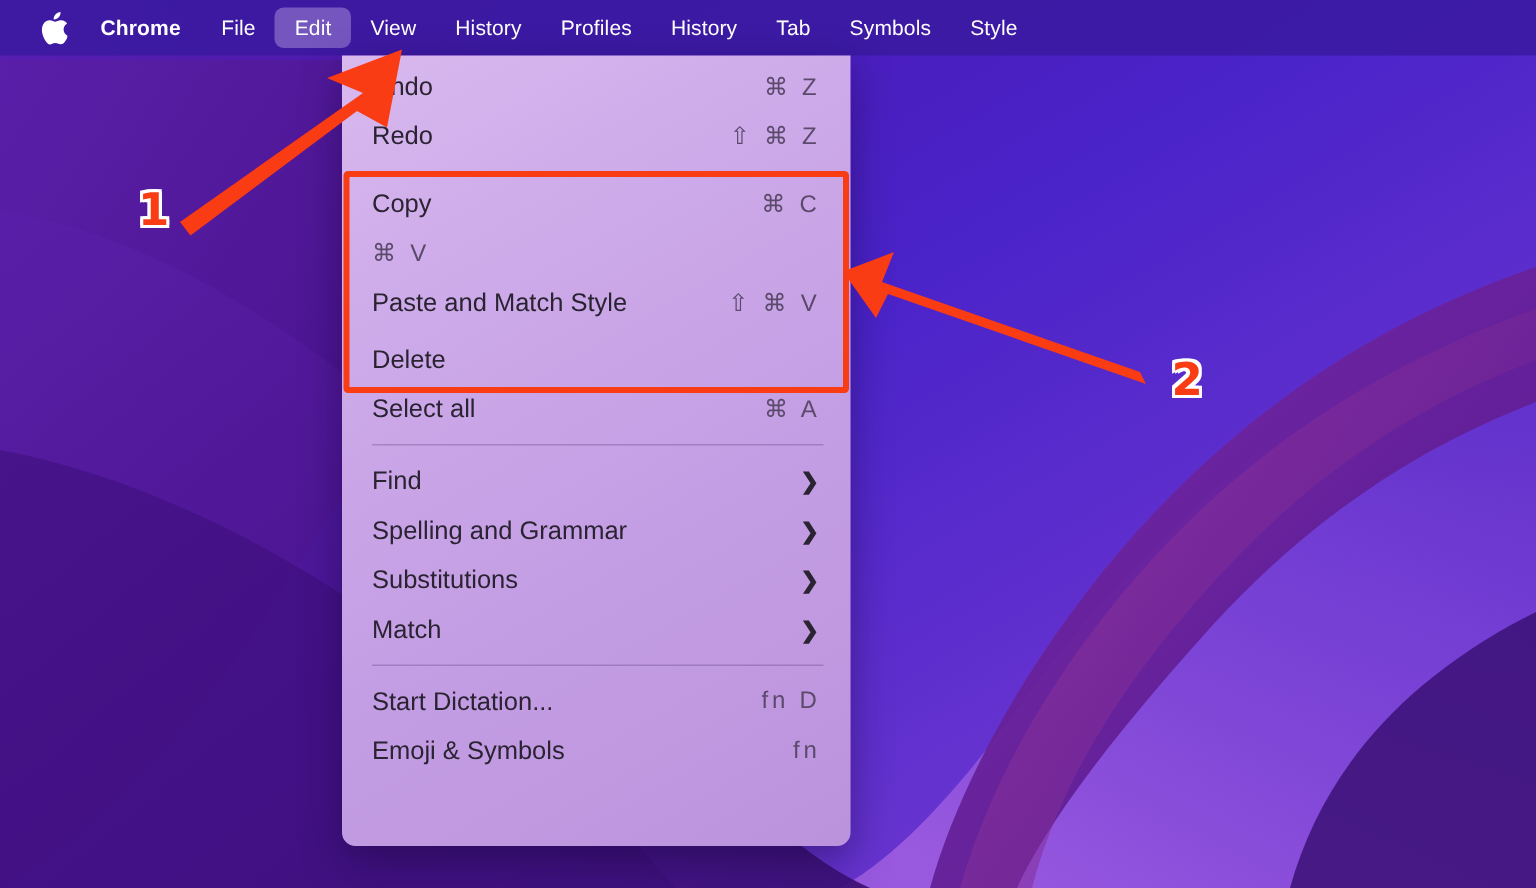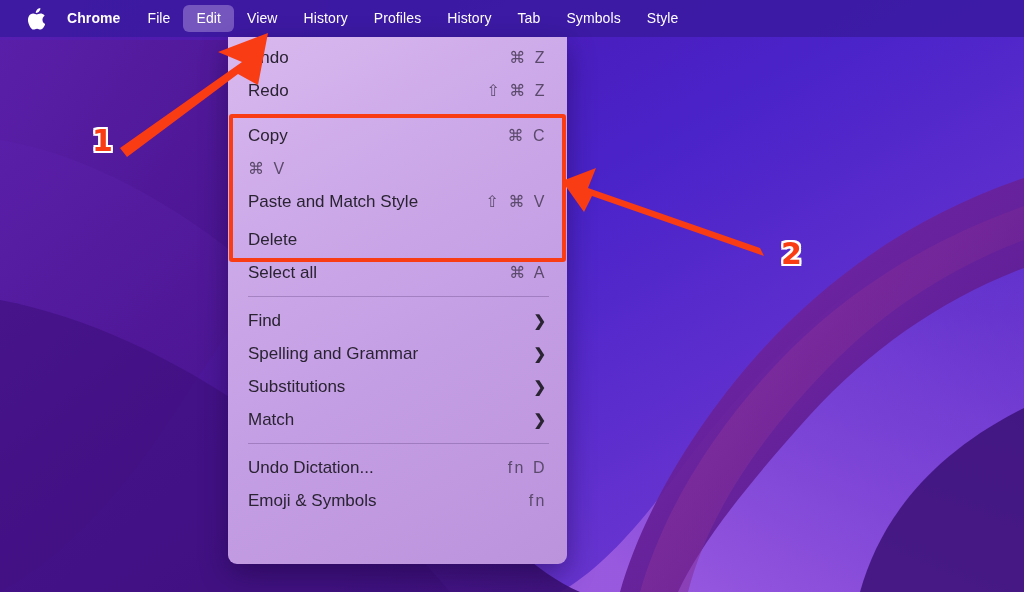--- a/index.html
+++ b/index.html
@@ -246,21 +246,21 @@
       <span class="chev">❯</span>
     </div>
     <div class="menu-row">
       <span class="label">Match</span>
       <span class="chev">❯</span>
     </div>
 
     <div class="menu-sep"></div>
 
     <div class="menu-row">
-      <span class="label">Undo Dictation...</span>
+      <span class="label">Start Dictation...</span>
       <span class="shortcut">fn D</span>
     </div>
     <div class="menu-row">
       <span class="label">Emoji &amp; Symbols</span>
       <span class="shortcut">fn</span>
     </div>
   </div>
 
   <div class="anno-layer">
 

